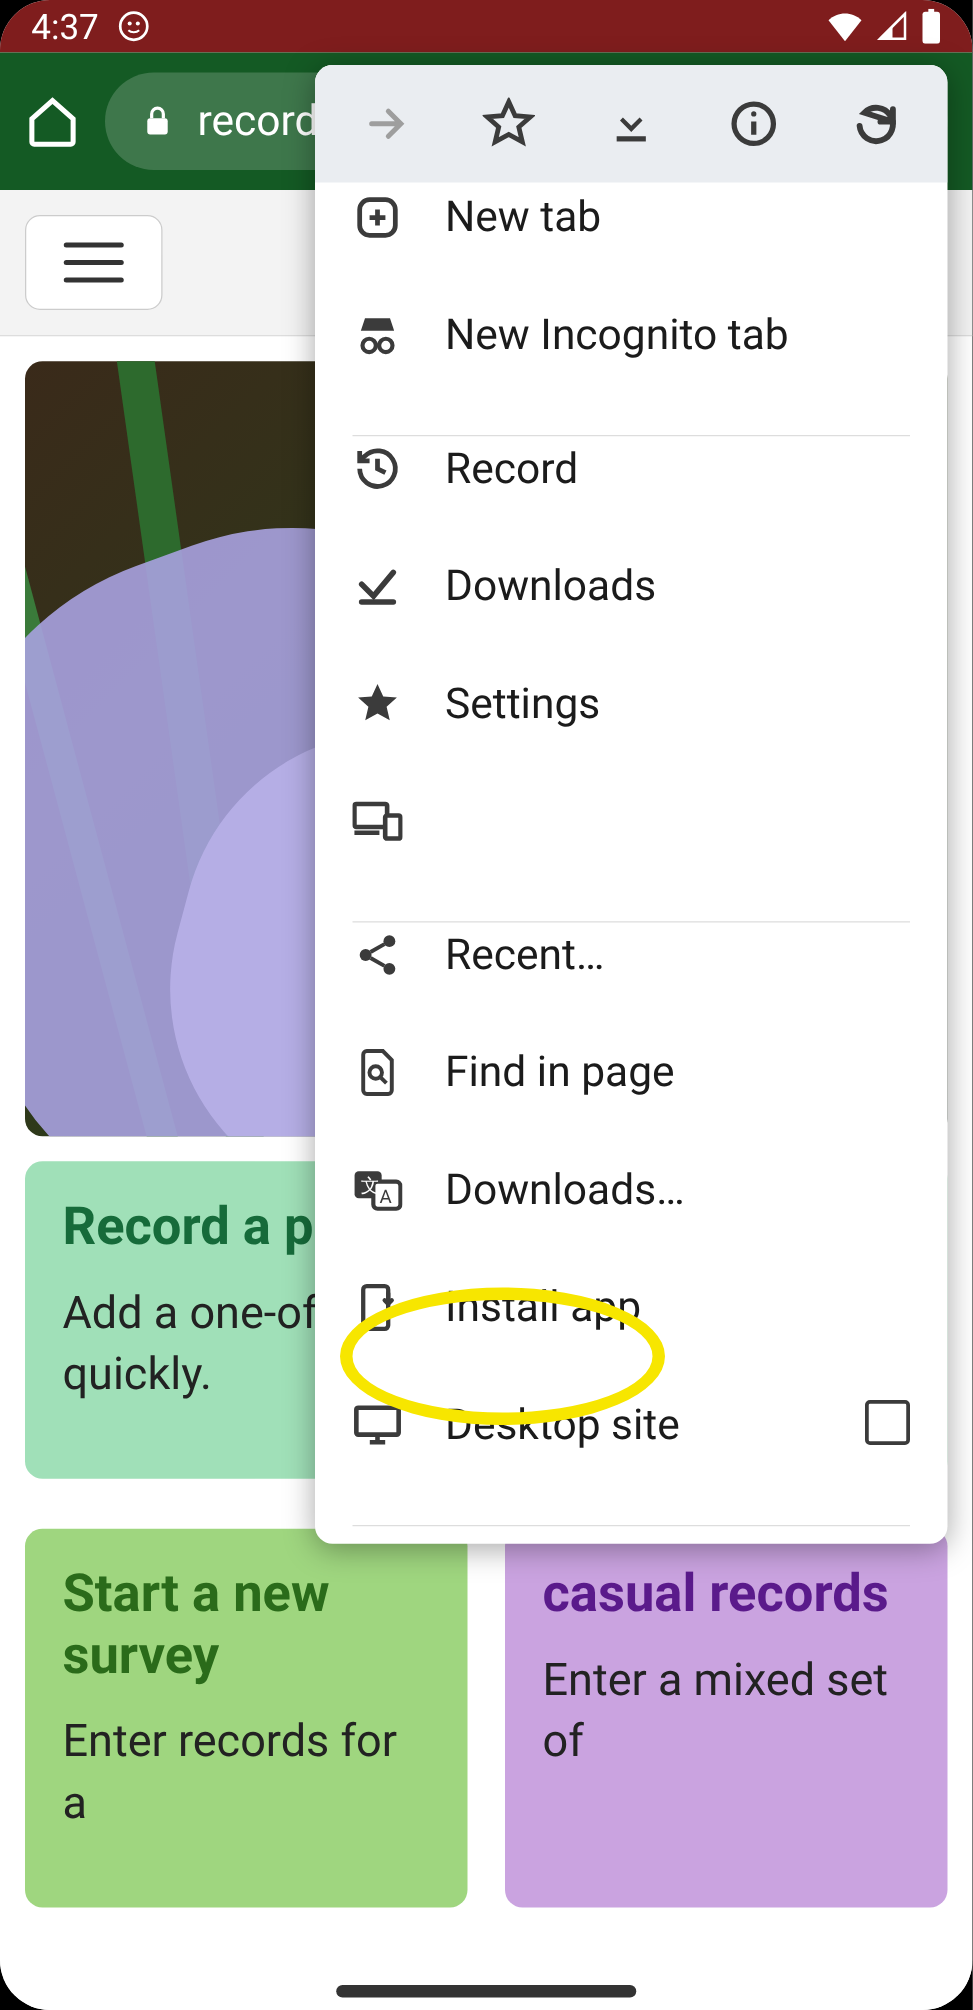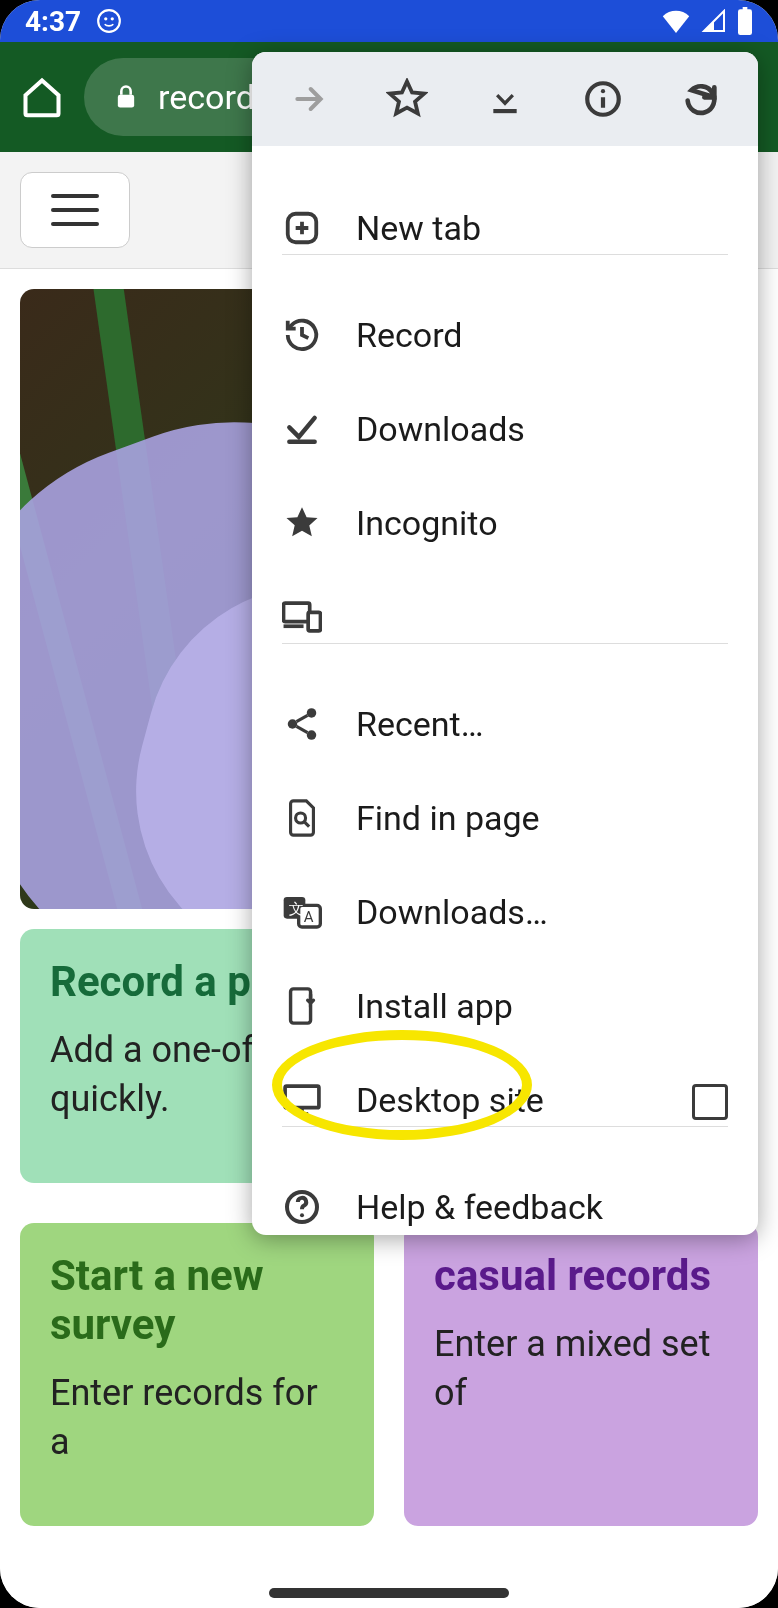--- a/index.html
+++ b/index.html
@@ -1,21 +1,21 @@
 <!DOCTYPE html>
 <html><head>
 <meta charset="utf-8">
 <style>
   * { margin:0; padding:0; box-sizing:border-box; font-family: Roboto, Arial, sans-serif; }
   html,body { width:778px; height:1608px; background:#000; position:relative; overflow:hidden; }
 
   .screen { position:absolute; top:0; left:0; width:778px; height:1608px; background:#f0f0f0; border-radius:40px; overflow:hidden; }
 
   
-  .statusbar { height:42px; background:#1d4ed8; display:flex; align-items:center; justify-content:space-between; padding:0 25px; color:#fff; font-size:28px;font-weight:bold; }
+  .statusbar { height:42px; background:#7f1d1d; display:flex; align-items:center; justify-content:space-between; padding:0 25px; color:#fff; font-size:28px; }
   .status-left { display:flex; align-items:center; gap:15px; }
   .status-right { display:flex; align-items:center; gap:10px; }
 
   
   .topbar { height:110px; background:#145a24; display:flex; align-items:center; padding:0 20px; gap:20px; }
   .home-icon { color:#fff; }
   .url-pill { flex:1; height:78px; background:rgba(255,255,255,0.18); border-radius:40px; display:flex; align-items:center; padding:0 28px; color:#fff; font-size:34px; gap:18px; overflow:hidden;}
   .url-text { white-space:nowrap; }
 
   
@@ -50,21 +50,21 @@
   .bottom-row .card { flex:1; margin-bottom:0;}
 
   
   .menu { position:absolute; top:52px; right:20px; width:506px; background:#fff; border-radius:14px;
           box-shadow:0 4px 25px rgba(0,0,0,0.35); overflow:hidden; z-index:50;}
   .menu-top { height:94px; background:#eaedf1; display:flex; align-items:center; justify-content:space-around; padding:0 8px;}
   .menu-top .tbtn { width:60px; height:60px; display:flex; align-items:center; justify-content:center; color:#3b3b3b;}
   .menu-top .tbtn.disabled { color:#9e9e9e; }
 
   .menu-list { padding:8px 0; }
-  .mitem { display:flex; align-items:flex-end; height:94px; padding:0 30px; gap:34px; font-size:34px; color:#1b1b1b; }
+  .mitem { display:flex; align-items:flex-start; height:94px; padding:0 30px; gap:34px; font-size:34px; color:#1b1b1b; }
   .mitem .micon { width:40px; height:40px; display:flex; align-items:center; justify-content:center; color:#3b3b3b;}
   .mitem .mlabel { flex:1; }
   .divider { height:1px; background:#ddd; margin:6px 30px; }
 
   .checkbox { width:36px; height:36px; border:3px solid #3b3b3b; border-radius:4px; }
 
   
   .highlight { position:absolute; border:10px solid #f7e600; border-radius:50%/50%; width:260px; height:110px; left:272px; top:1030px; z-index:60; pointer-events:none;}
 
   
@@ -203,20 +203,31 @@
         <span class="micon">
             <svg width="38" height="38" viewBox="0 0 24 24" fill="none" stroke="currentColor" stroke-width="2.4">
               <rect x="3" y="3" width="18" height="18" rx="5"></rect>
               <line x1="12" y1="8" x2="12" y2="16"></line>
               <line x1="8" y1="12" x2="16" y2="12"></line>
             </svg>
           </span>
         <span class="mlabel">New tab</span>
       </div>
 
+      <div class="mitem">
+        <span class="micon">
+            <svg width="40" height="40" viewBox="0 0 24 24" fill="currentColor">
+              <path d="M4 10l2-6h12l2 6z"></path>
+              <circle cx="8" cy="17" r="3.2" fill="none" stroke="currentColor" stroke-width="2"></circle>
+              <circle cx="16" cy="17" r="3.2" fill="none" stroke="currentColor" stroke-width="2"></circle>
+              <line x1="11" y1="17" x2="13" y2="17" stroke="currentColor" stroke-width="2"></line>
+            </svg>
+          </span>
+        <span class="mlabel">New Incognito tab</span>
+      </div>
 
       <div class="divider"></div>
 
       <div class="mitem">
         <span class="micon">
             <svg width="38" height="38" viewBox="0 0 24 24" fill="none" stroke="currentColor" stroke-width="2.4">
               <path d="M3 12a9 9 0 1 0 2.6-6.4L3 8"></path>
               <polyline points="3 3 3 8 8 8"></polyline>
               <polyline points="12 7 12 12 16 14"></polyline>
             </svg>
@@ -233,21 +244,21 @@
           </span>
         <span class="mlabel">Downloads</span>
       </div>
 
       <div class="mitem">
         <span class="micon">
             <svg width="38" height="38" viewBox="0 0 24 24" fill="currentColor">
               <path d="M12 2l2.9 6.3 6.9.6-5.2 4.6 1.6 6.8L12 16.9 5.8 20.3l1.6-6.8L2.2 8.9l6.9-.6z"></path>
             </svg>
           </span>
-        <span class="mlabel">Incognito</span>
+        <span class="mlabel">Settings</span>
       </div>
 
       <div class="mitem">
         <span class="micon">
             <svg width="40" height="38" viewBox="0 0 26 24" fill="none" stroke="currentColor" stroke-width="2.4">
               <rect x="1" y="3" width="17" height="12" rx="1"></rect>
               <line x1="1" y1="18" x2="14" y2="18"></line>
               <rect x="17" y="9" width="8" height="12" rx="1" fill="#fff"></rect>
             </svg>
           </span>
@@ -309,30 +320,20 @@
               <line x1="13" y1="16" x2="13" y2="20"></line>
             </svg>
           </span>
         <span class="mlabel">Desktop site</span>
         <span class="checkbox"></span>
       </div>
 
       <div class="divider"></div>
 
 
-      <div class="mitem">
-        <span class="micon">
-            <svg width="40" height="40" viewBox="0 0 24 24" fill="none" stroke="currentColor" stroke-width="2.4">
-              <circle cx="12" cy="12" r="9"></circle>
-              <path d="M9.5 9a2.5 2.5 0 1 1 3.5 2.3c-1 .5-1 1.2-1 2"></path>
-              <circle cx="12" cy="17" r="1.2" fill="currentColor" stroke="none"></circle>
-            </svg>
-          </span>
-        <span class="mlabel">Help &amp; feedback</span>
-      </div>
 
     </div>
   </div>
 
   <div class="highlight"></div>
 
   <div class="navpill"></div>
 
 </div>
 

